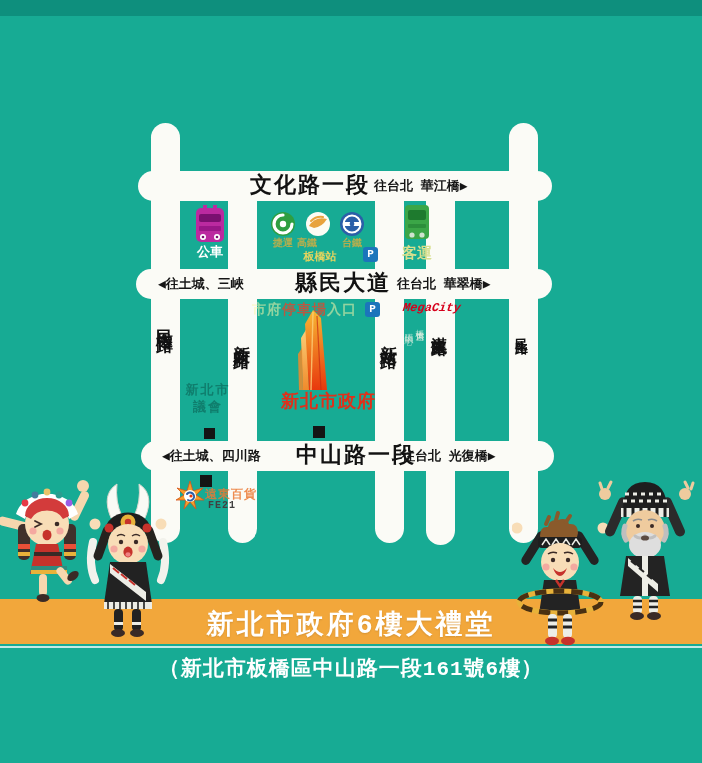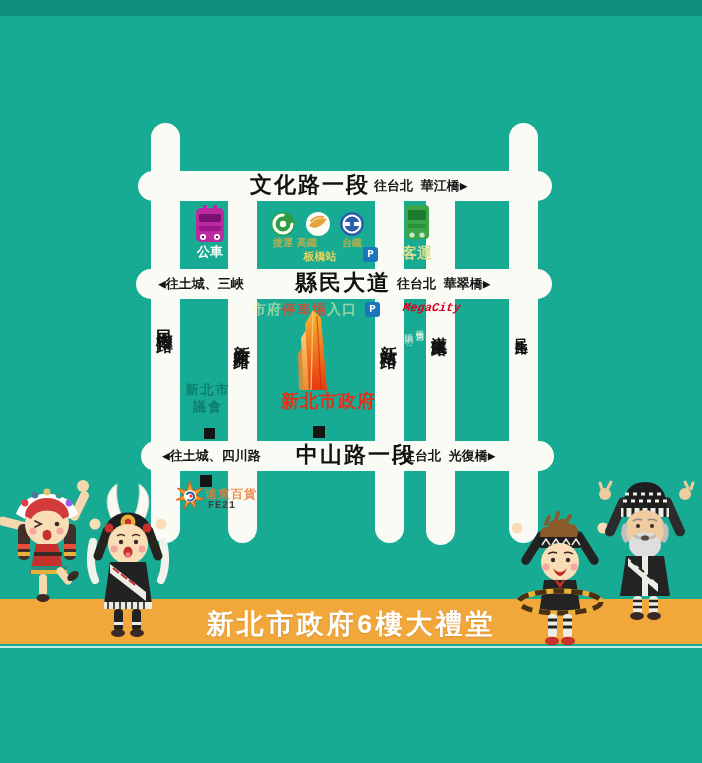--- a/index.html
+++ b/index.html
@@ -185,20 +185,21 @@
         <circle cx="1" cy="0" r="1.6" fill="#E8380D"></circle>
       </g>
     </svg>
   </div>
   <div class="fe-name" style="left:205px;top:470px;">遠東百貨</div>
   <div class="fe-code" style="left:208px;top:484px;">FE21</div>
 
   <div class="banner"></div>
   <div class="banner-title">新北市政府6樓大禮堂</div>
   <div class="thinline"></div>
+  <div class="address">（新北市板橋區中山路一段161號6樓）</div>
 
   <div class="char" style="left:-4px;top:450px;">
     <svg width="112" height="150" viewBox="0 0 112 150">
       <rect x="0" y="58" width="36" height="9" rx="4.5" fill="#F6D7AE" transform="rotate(14 36 67)"></rect>
       <rect x="72" y="22" width="9" height="32" rx="4.5" fill="#F6D7AE" transform="rotate(26 76 54)"></rect>
       <circle cx="87" cy="20" r="6" fill="#F6D7AE"></circle>
       <rect x="22" y="58" width="12" height="36" rx="5" fill="#40302B"></rect>
       <rect x="68" y="58" width="12" height="36" rx="5" fill="#40302B"></rect>
       <rect x="22" y="78" width="12" height="5" fill="#E94F37"></rect>
       <rect x="68" y="78" width="12" height="5" fill="#E94F37"></rect>

